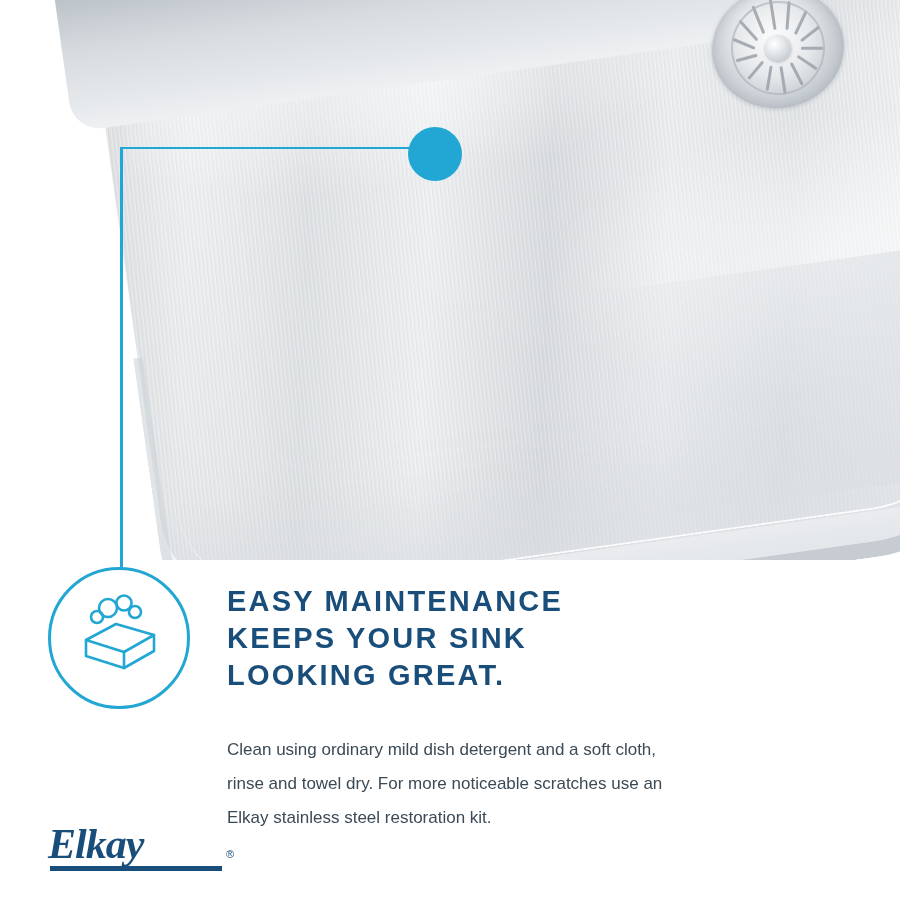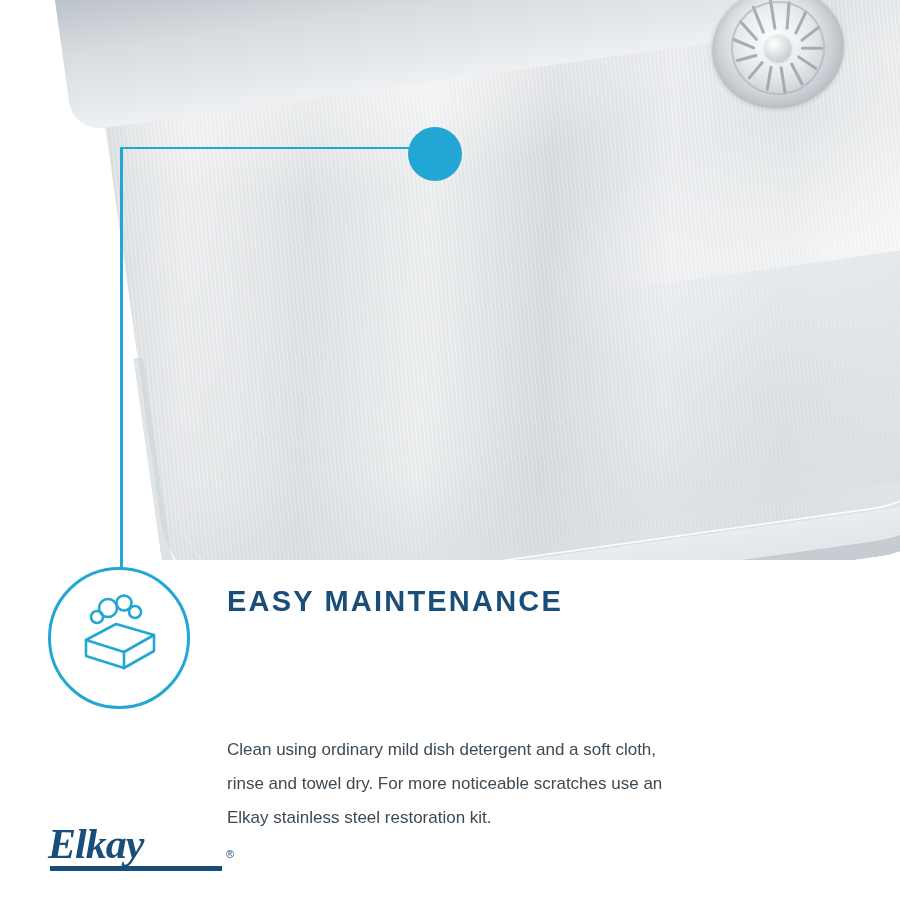--- a/index.html
+++ b/index.html
@@ -286,20 +286,22 @@
         <path d="M20 50 L50 34 L88 45 L58 62 Z"></path>
 
         <path d="M20 50 L20 66 L58 78 L58 62"></path>
         <path d="M88 45 L88 61 L58 78"></path>
       </g>
     </svg>
   </div>
 
   <div class="headline">
     <span class="l">Easy Maintenance</span>
+    <span class="l">Keeps Your Sink</span>
+    <span class="l">Looking Great.</span>
   </div>
 
   <p class="body-copy">Clean using ordinary mild dish detergent and a soft cloth, rinse and towel dry. For more noticeable scratches use an Elkay stainless steel restoration kit.</p>
 
 
   <div class="logo">
     <span class="logo-text">Elkay</span>
     <span class="logo-bar"></span>
     <span class="logo-reg">®</span>
   </div>

